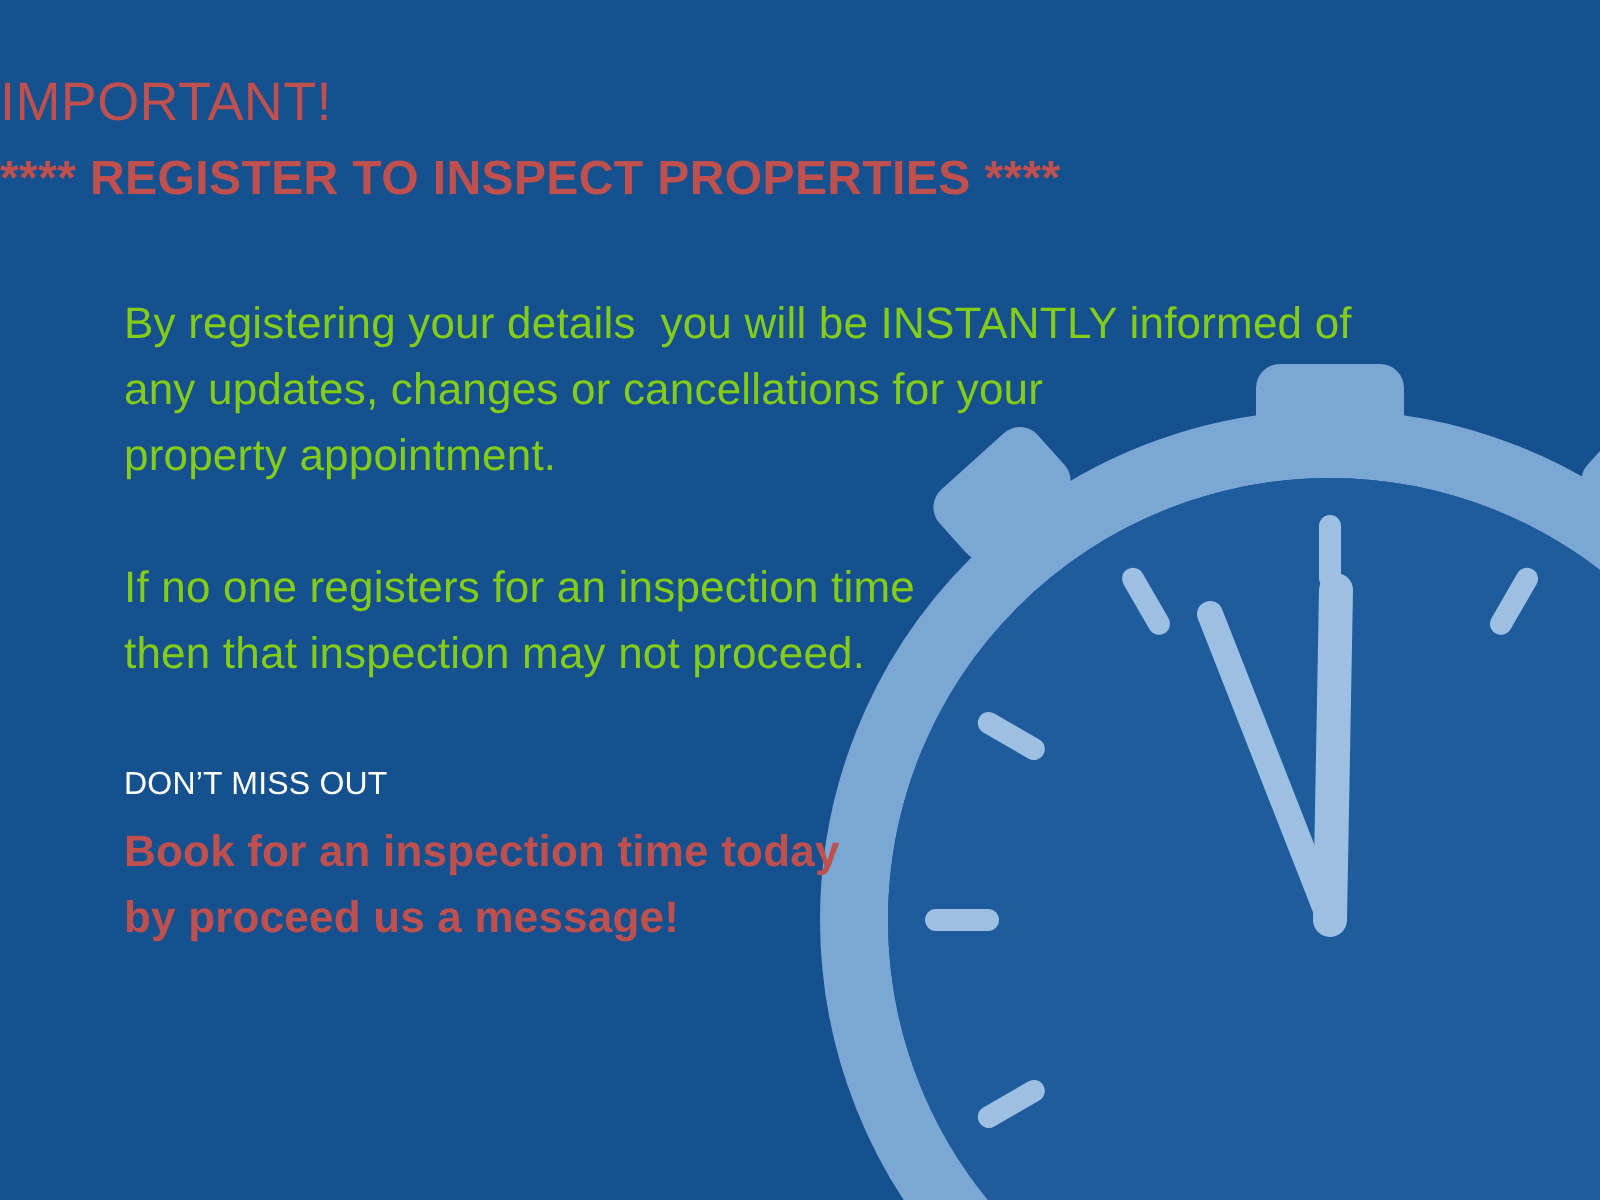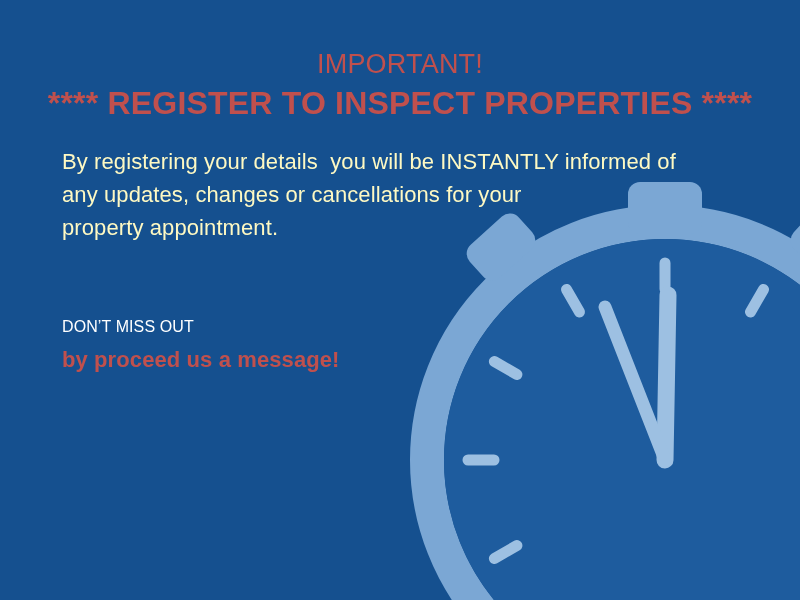--- a/index.html
+++ b/index.html
@@ -36,53 +36,52 @@
   #content {
     position: absolute;
     left: 0;
     top: 0;
     width: 800px;
     height: 600px;
   }
 
   .headline-block {
     position: absolute;
-    top: 47px;
+    top: 34px;
     left: 0;
     width: 800px;
-    text-align: center;
   }
   .headline-1 {
     color: #c0504d;
     font-size: 27px;
     font-weight: 400;
     letter-spacing: 0.2px;
     line-height: 34px;
     display: block;
   }
   .headline-2 {
     color: #c0504d;
-    font-size: 32px;
+    font-size: 24px;
     font-weight: 700;
     letter-spacing: 0.2px;
     line-height: 36px;
     display: block;
     margin-top: 4px;
   }
 
   .body-block {
     position: absolute;
     left: 62px;
     top: 145px;
     width: 660px;
   }
 
   .para {
     margin: 0;
-    color: #fef9c3;
+    color: #84cc16;
     font-size: 22px;
     font-weight: 400;
     line-height: 33px;
     letter-spacing: 0.1px;
     white-space: pre-wrap;
   }
   .para-gap {
     height: 33px;
   }
 
@@ -161,21 +160,24 @@
       <span class="headline-2">****  REGISTER TO INSPECT PROPERTIES ****</span>
     </div>
 
     <div class="body-block">
       <p class="para">By registering your details  you will be INSTANTLY informed of
 any updates, changes or cancellations for your
 property appointment.</p>
 
       <div class="para-gap"></div>
 
+      <p class="para">If no one registers for an inspection time
+then that inspection may not proceed.</p>
 
       <div class="para-gap"></div>
 
       <p class="cta-line-white">DON’T MISS OUT</p>
+      <p class="cta-line-red">Book for an inspection time today</p>
       <p class="cta-line-red">by proceed us a message!</p>
     </div>
 
   </div>
 </div>
 
 </body></html>

